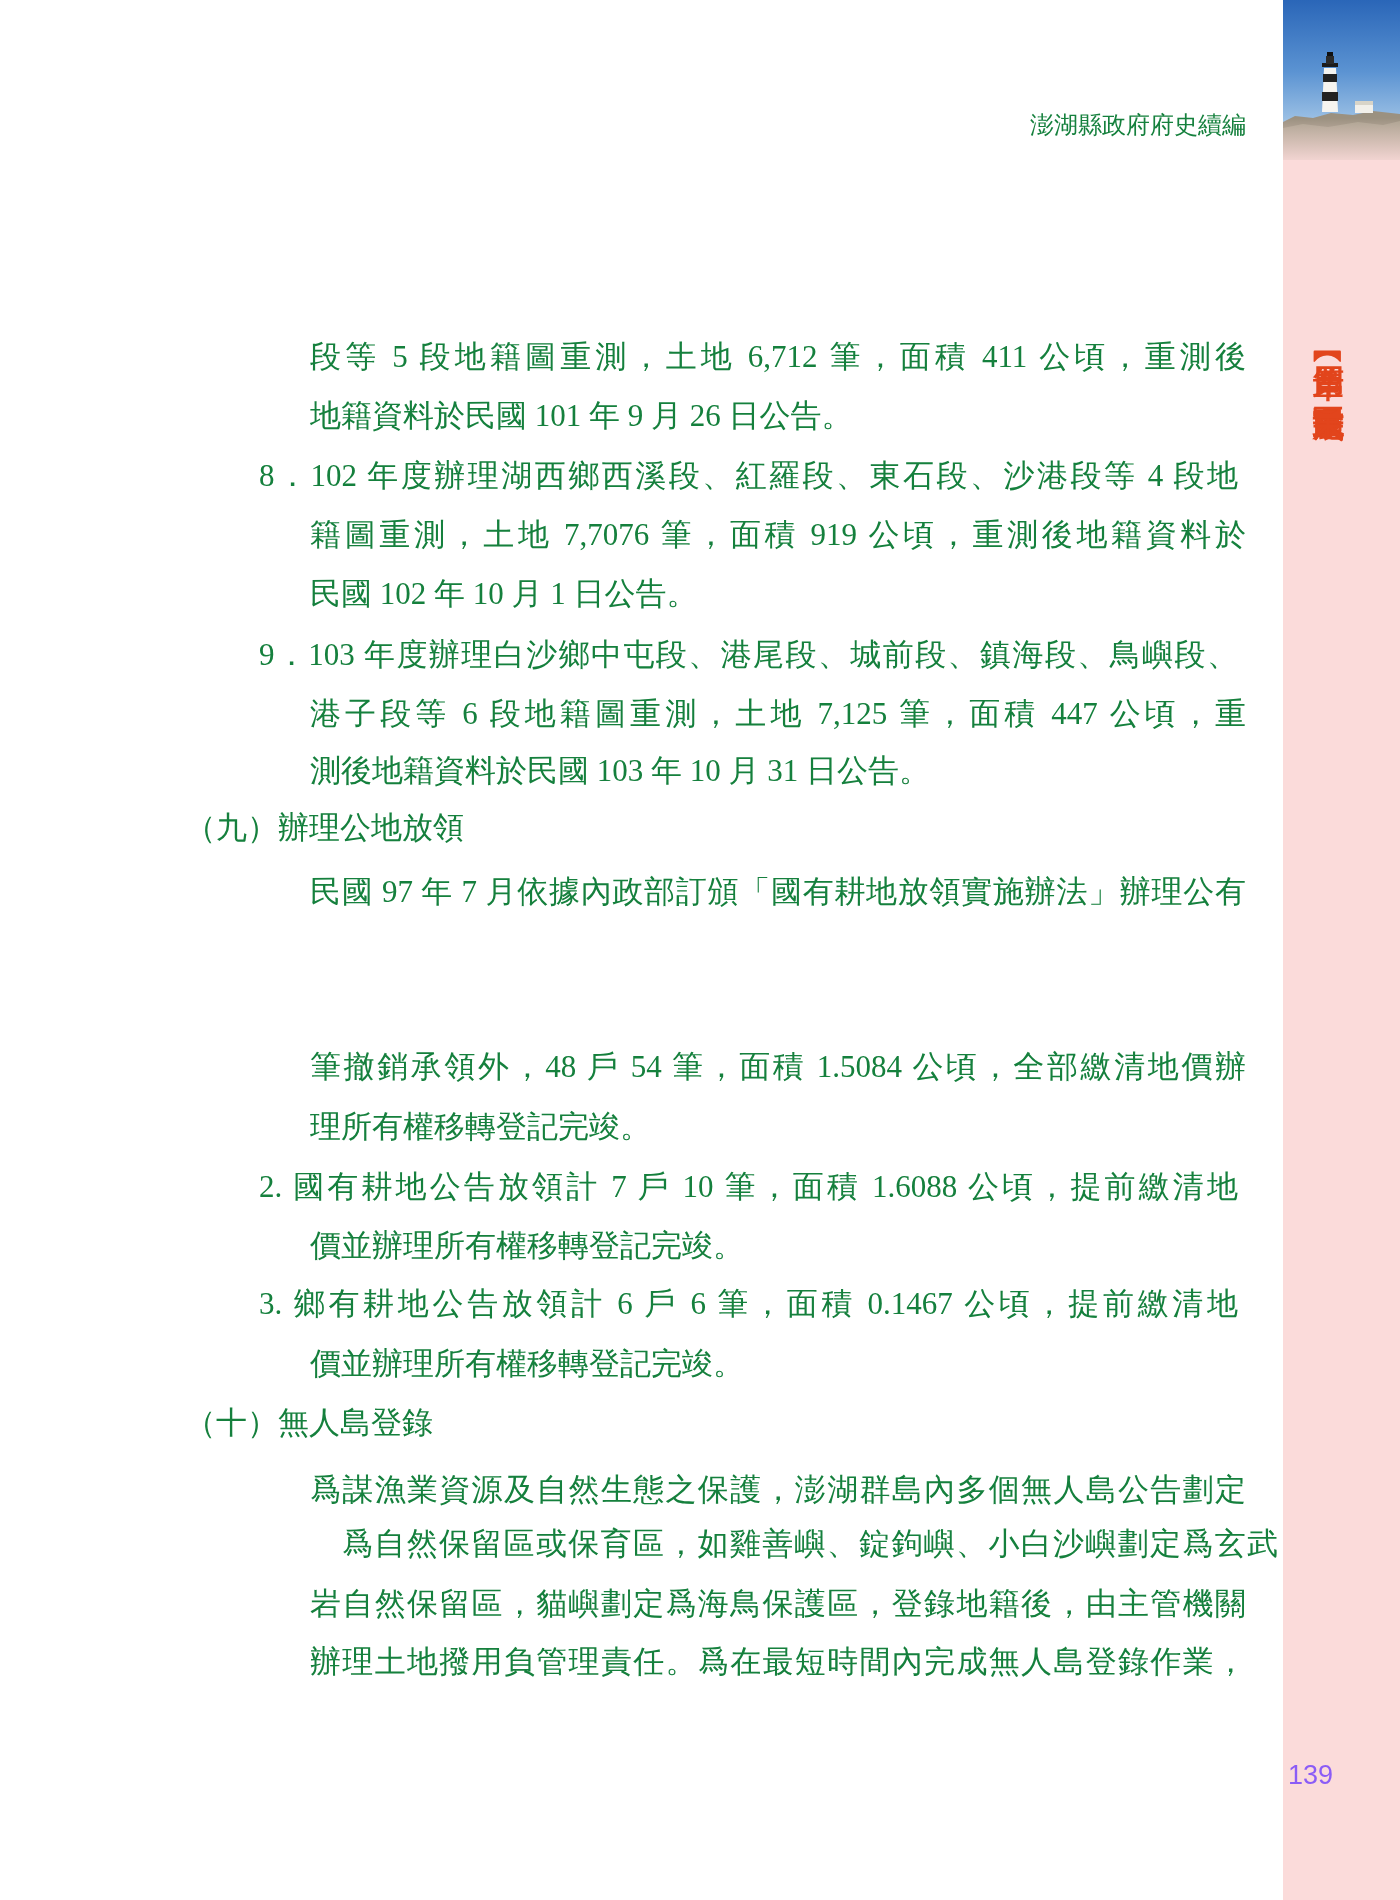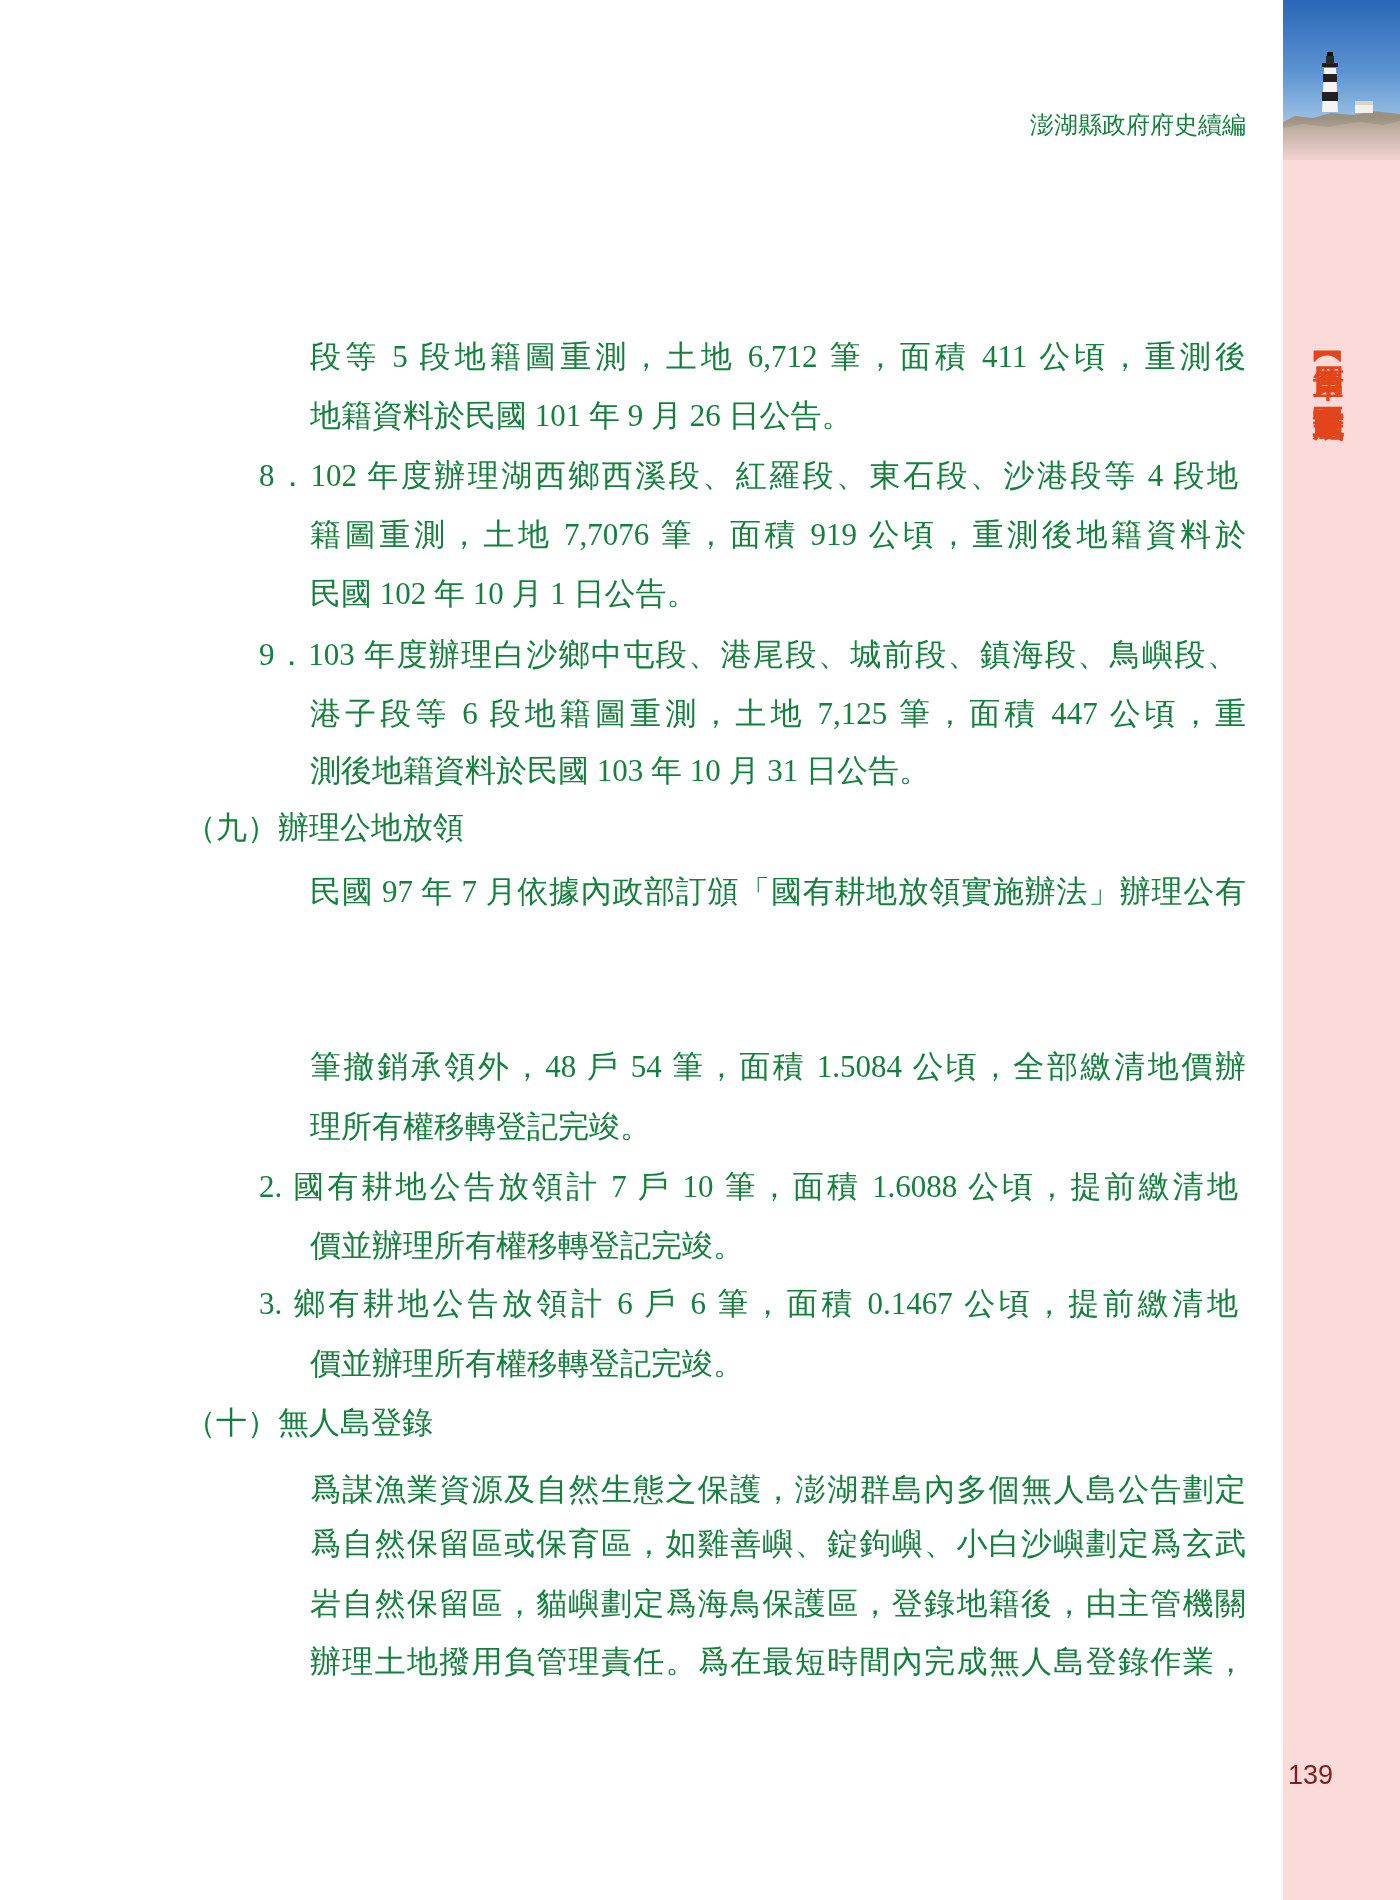--- a/index.html
+++ b/index.html
@@ -44,21 +44,21 @@
     color:#e2451c;
     letter-spacing:1px;
     font-family:"Liberation Serif","DejaVu Serif",serif;
     font-weight:bold;
   }
   
   .page-number{
     position:absolute;
     left:1288px;top:1760px;
     font-family:"Liberation Sans","DejaVu Sans",sans-serif;
-    font-size:27px;color:#7f1d1d;
+    font-size:27px;color:#8b5cf6;
   }
   
   .bodytext{position:absolute;left:0;top:0;width:100%;height:100%;}
   .line{
     position:absolute;
     height:44px;line-height:44px;
     font-size:31px;
     color:#15803d;
     white-space:nowrap;
   }
@@ -133,18 +133,18 @@
       <div class="line section" style="top: 806px;">（九）辦理公地放領</div>
       <div class="line cont fill" style="top: 870px;">民國 97 年 7 月依據內政部訂頒「國有耕地放領實施辦法」辦理公有</div>
       <div class="line cont fill" style="top: 1045px;">筆撤銷承領外，48 戶 54 筆，面積 1.5084 公頃，全部繳清地價辦</div>
       <div class="line cont" style="top: 1105px;">理所有權移轉登記完竣。</div>
       <div class="line item fill" style="top: 1165px;">2. 國有耕地公告放領計 7 戶 10 筆，面積 1.6088 公頃，提前繳清地</div>
       <div class="line cont" style="top: 1224px;">價並辦理所有權移轉登記完竣。</div>
       <div class="line item fill" style="top: 1282px;">3. 鄉有耕地公告放領計 6 戶 6 筆，面積 0.1467 公頃，提前繳清地</div>
       <div class="line cont" style="top: 1342px;">價並辦理所有權移轉登記完竣。</div>
       <div class="line section" style="top: 1401px;">（十）無人島登錄</div>
       <div class="line cont fill" style="top: 1468px;">爲謀漁業資源及自然生態之保護，澎湖群島內多個無人島公告劃定</div>
-      <div class="line cont fill" style="top: 1522px;">爲自然保留區或保育區，如雞善嶼、錠鉤嶼、小白沙嶼劃定爲玄武</div>
+      <div class="line cont fill" style="top: 1522px; margin-left: 32px;">爲自然保留區或保育區，如雞善嶼、錠鉤嶼、小白沙嶼劃定爲玄武</div>
       <div class="line cont fill" style="top: 1582px;">岩自然保留區，貓嶼劃定爲海鳥保護區，登錄地籍後，由主管機關</div>
       <div class="line cont fill" style="top: 1640px;">辦理土地撥用負管理責任。爲在最短時間內完成無人島登錄作業，</div>
     </div>
 
 </div>
 
 </body></html>

